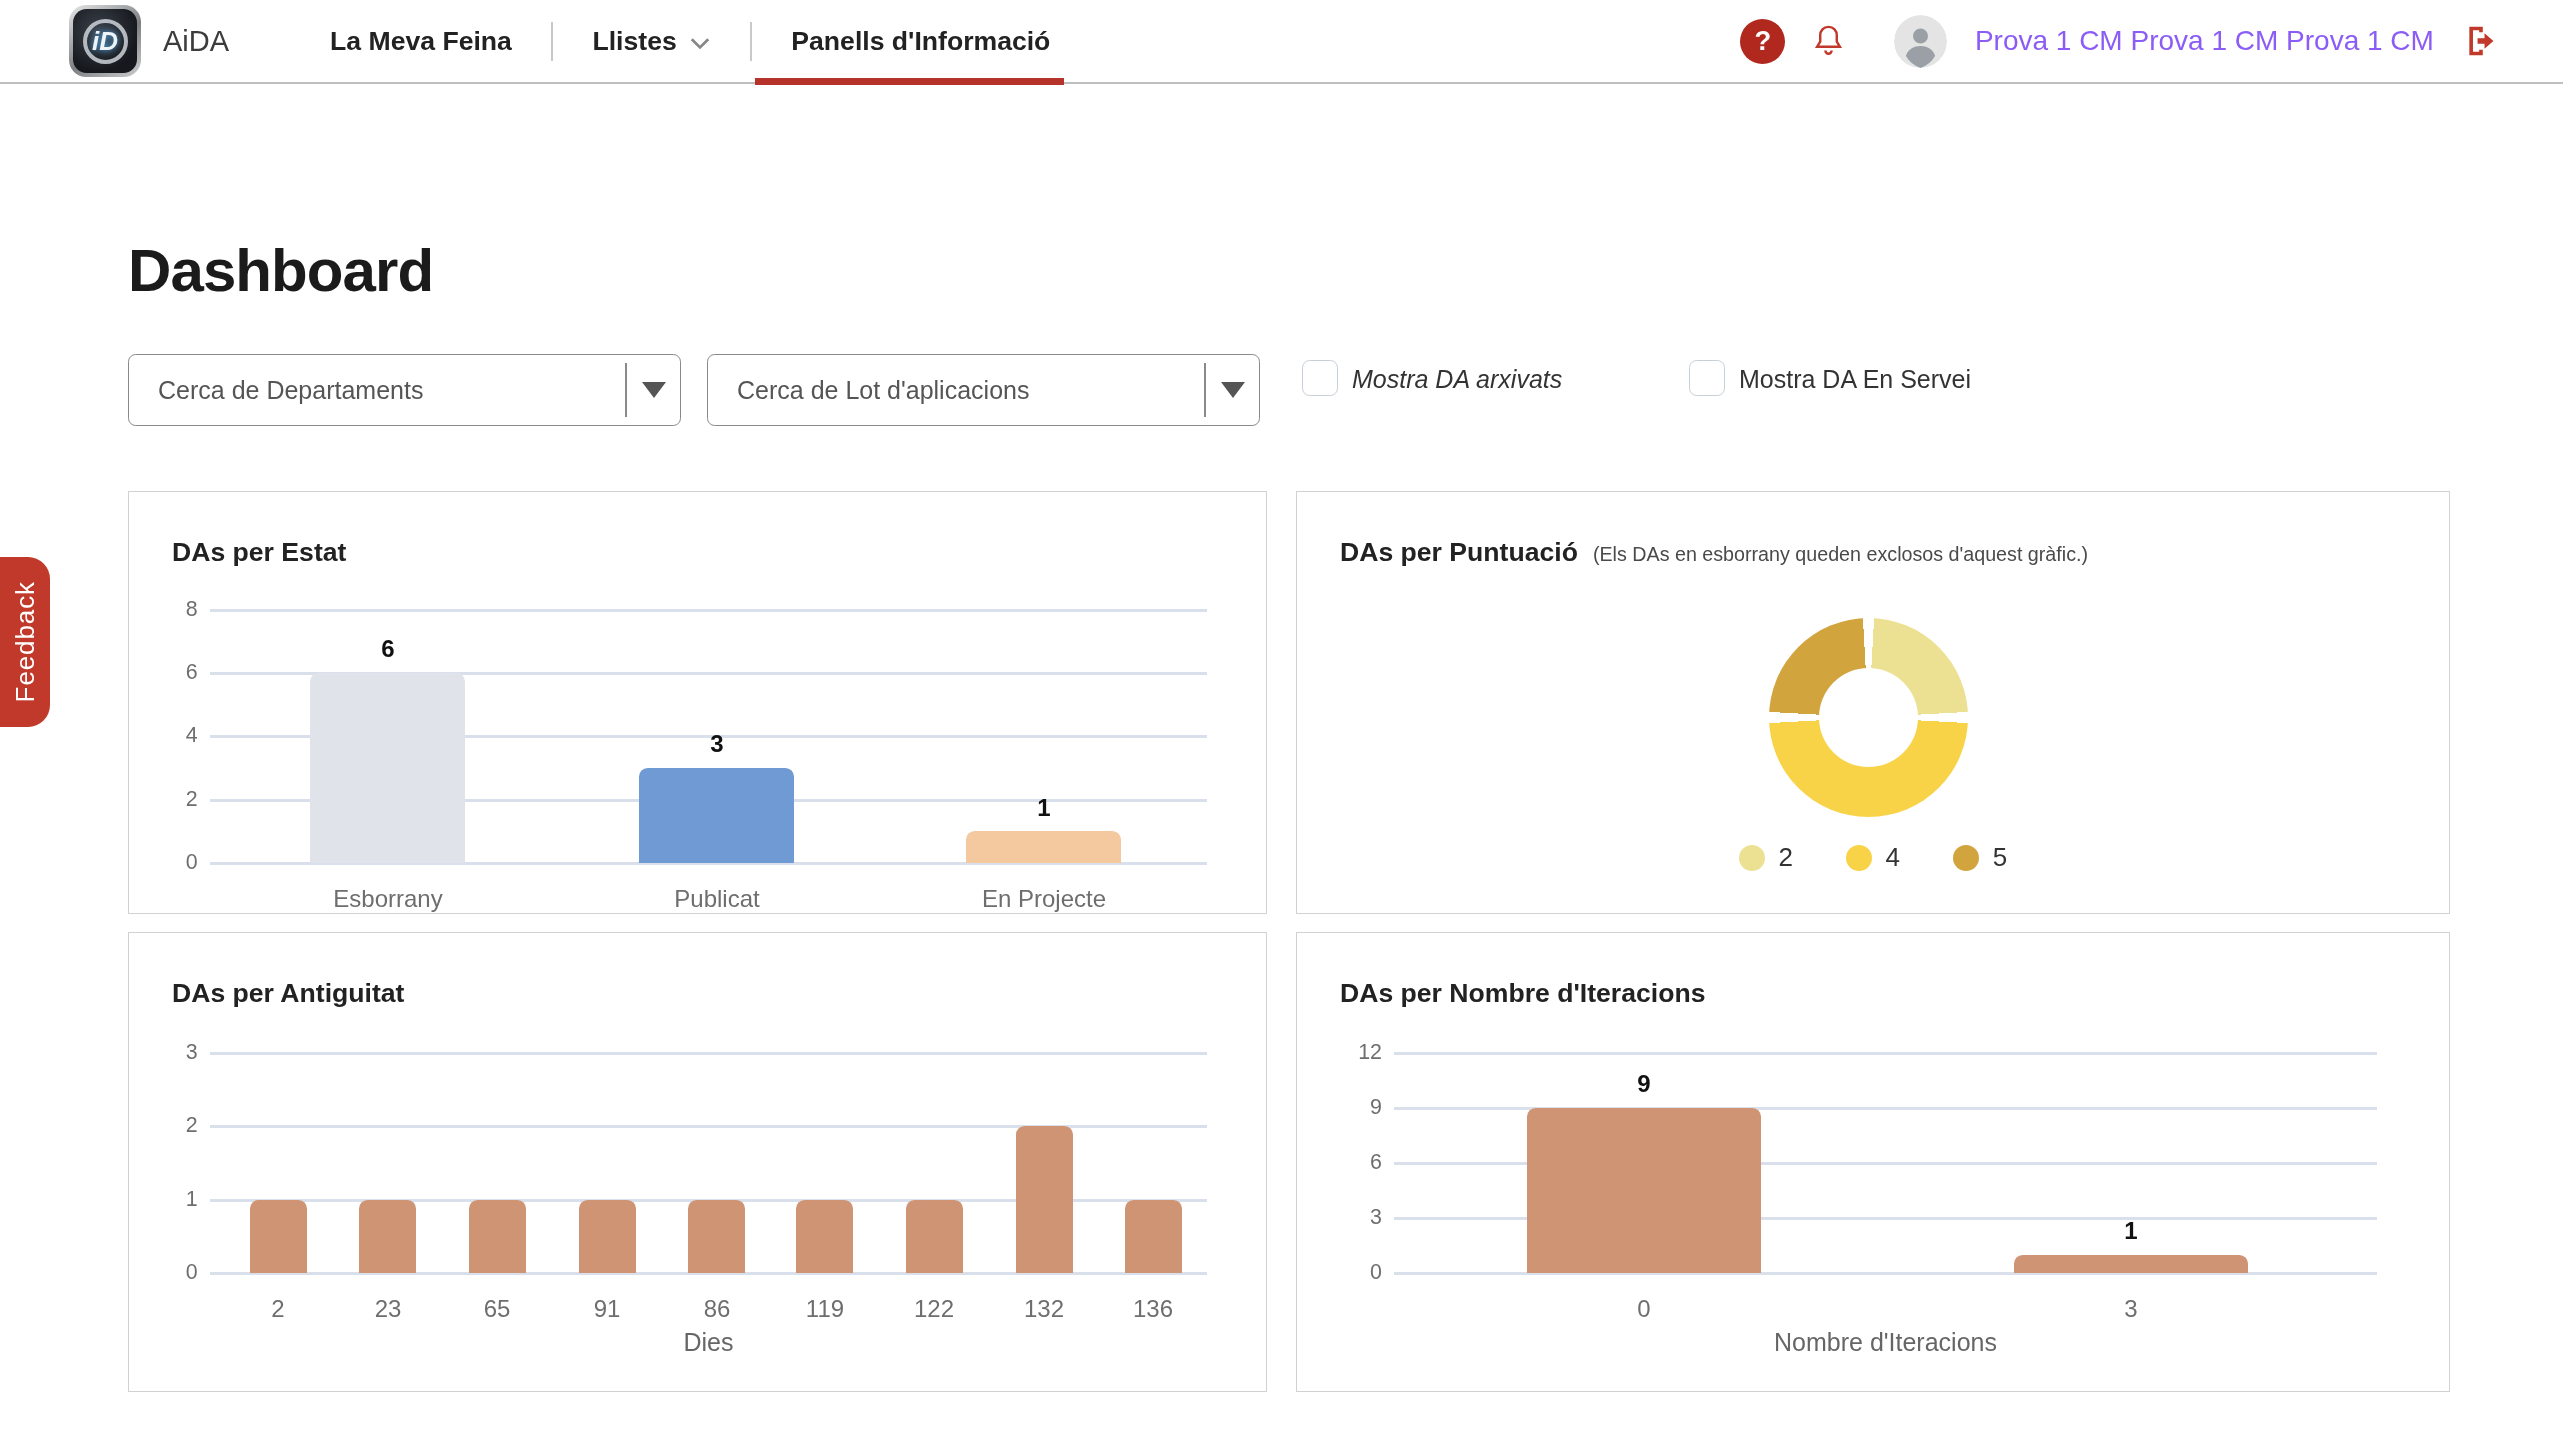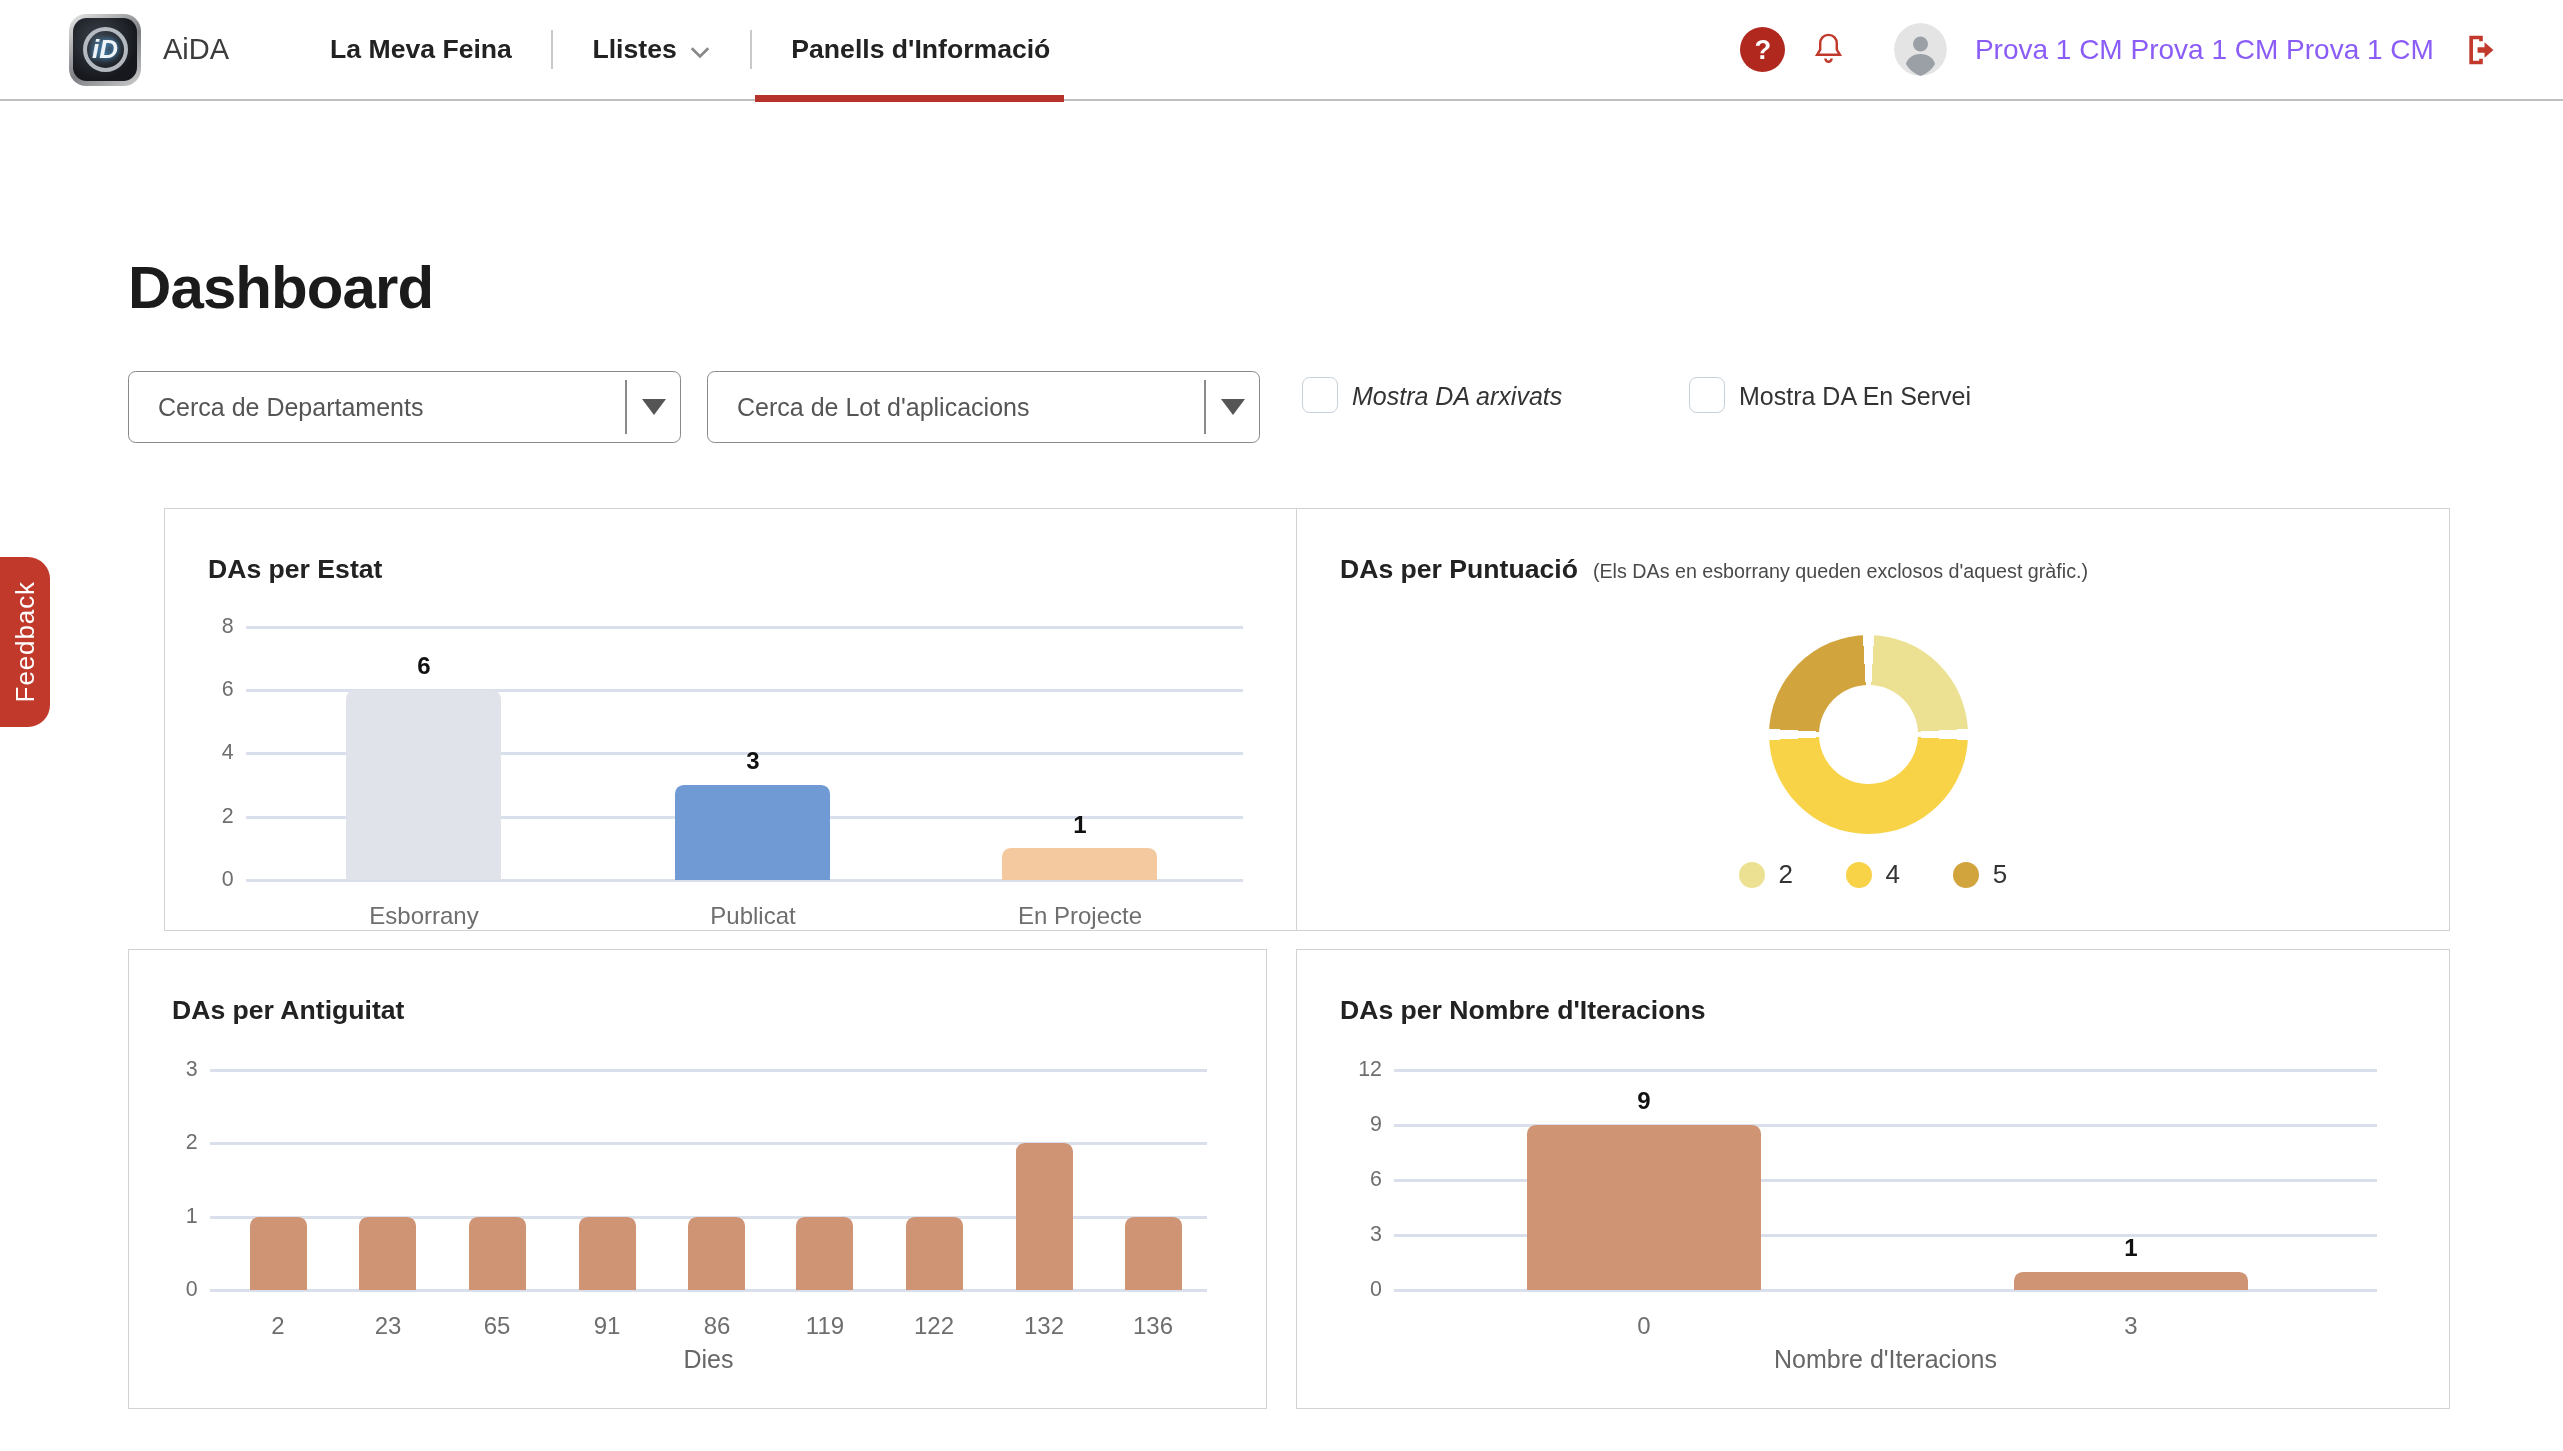--- a/index.html
+++ b/index.html
@@ -1,20 +1,20 @@
 <!DOCTYPE html>
 <html style="font-size:13.7px"><head>
 <meta charset="utf-8">
 <style>
   * { margin:0; padding:0; box-sizing:border-box; }
   html,body { width:2563px; height:1451px; background:#ffffff;
     font-family:"Liberation Sans", sans-serif; overflow:hidden; }
 
   
-  .nav { position:relative; width:2563px; height:101px; background:#fff;
+  .nav { position:relative; width:2563px; height:84px; background:#fff;
          border-bottom:2.6px solid #bfbfbf; display:flex; align-items:stretch; }
   .nav-left { display:flex; align-items:center; padding-left:69px; flex:1 1 auto; }
   .logo { width:72px; height:72px; border-radius:17px;
           background:linear-gradient(145deg,#e8e8e8,#7d7f83 55%,#cfcfcf);
           padding:4.3px; flex:0 0 auto; cursor:pointer; }
   .logo-inner { width:100%; height:100%; border-radius:13.7px;
           background:radial-gradient(circle at 40% 35%, #3c434c 0%, #16181d 70%);
           display:flex; align-items:center; justify-content:center; position:relative; }
   .logo-ring { position:absolute; width:45px; height:45px; border:4.3px solid #cdd2d8;
           border-radius:50%; opacity:.85; }
@@ -57,21 +57,21 @@
   .select .arrow-box { width:53px; display:flex; align-items:center; justify-content:center; }
   .tri-down { width:0; height:0; border-left:12px solid transparent;
           border-right:12px solid transparent; border-top:16.3px solid #555; }
 
   .checkbox { position:absolute; top:276px; width:36px; height:36px;
           border:1.7px solid #c7d0d8; border-radius:7.7px; background:#fff; cursor:pointer; }
   .chk-label { position:absolute; top:279px; font-size:25px; color:#333; line-height:33px; }
 
   
   .card { position:absolute; background:#fff; border:1.7px solid #d2d2d2; }
-  #card-estat      { left:128px;  top:407px; width:1139px; height:423px;margin-left:36px; }
+  #card-estat      { left:128px;  top:407px; width:1139px; height:423px; }
   #card-puntuacio  { left:1296px; top:407px; width:1154px; height:423px; }
   #card-antiguitat { left:128px;  top:848px; width:1139px; height:460px; }
   #card-iteracions { left:1296px; top:848px; width:1154px; height:460px; }
   .card-title { position:absolute; left:43px; top:45px; font-size:26.6px;
           font-weight:bold; color:#222; white-space:nowrap; }
   .card-subtitle { font-size:19.7px; font-weight:normal; color:#4a4a4a; margin-left:15px; }
 
   .chart { position:absolute; inset:0; }
   .gridline { position:absolute; height:2.6px; background:#d9e0ec; }
   .y-tick { position:absolute; width:60px; text-align:right; font-size:21.4px; color:#6e6e6e; }

